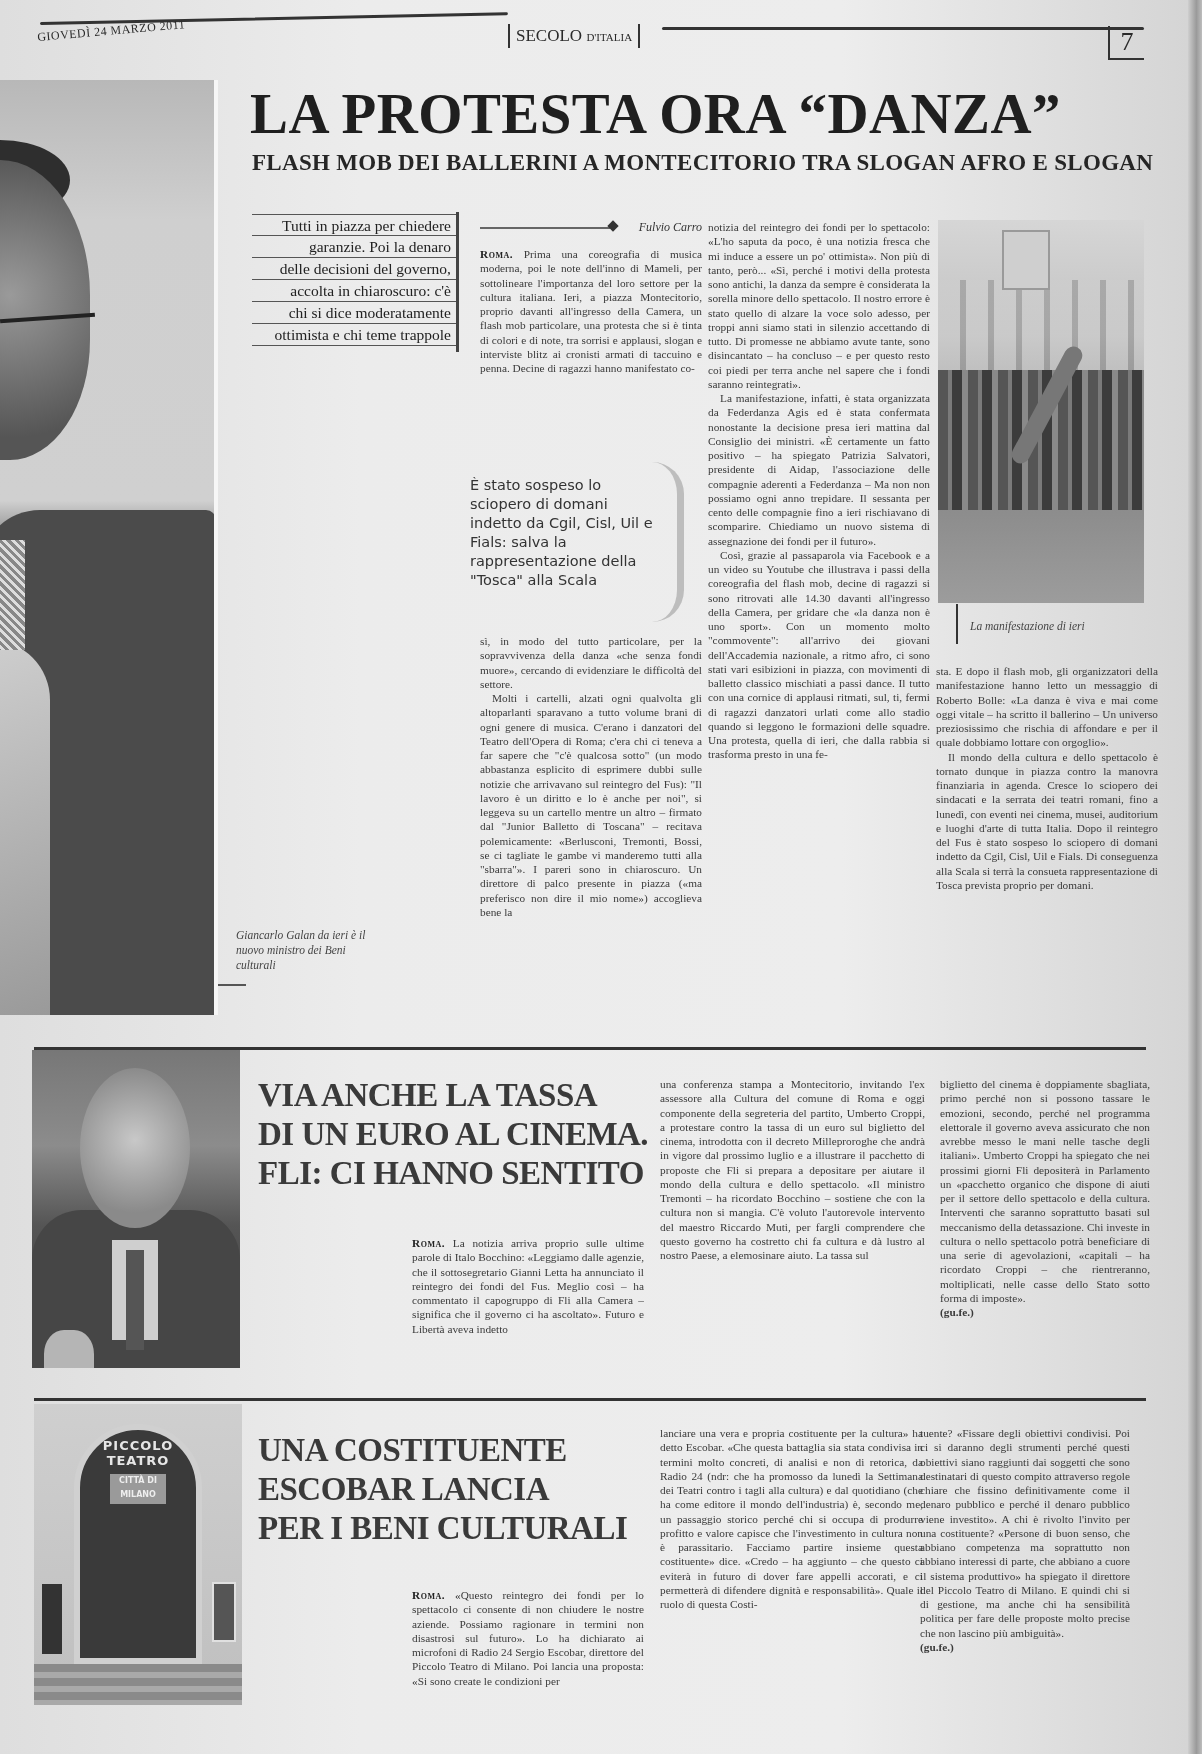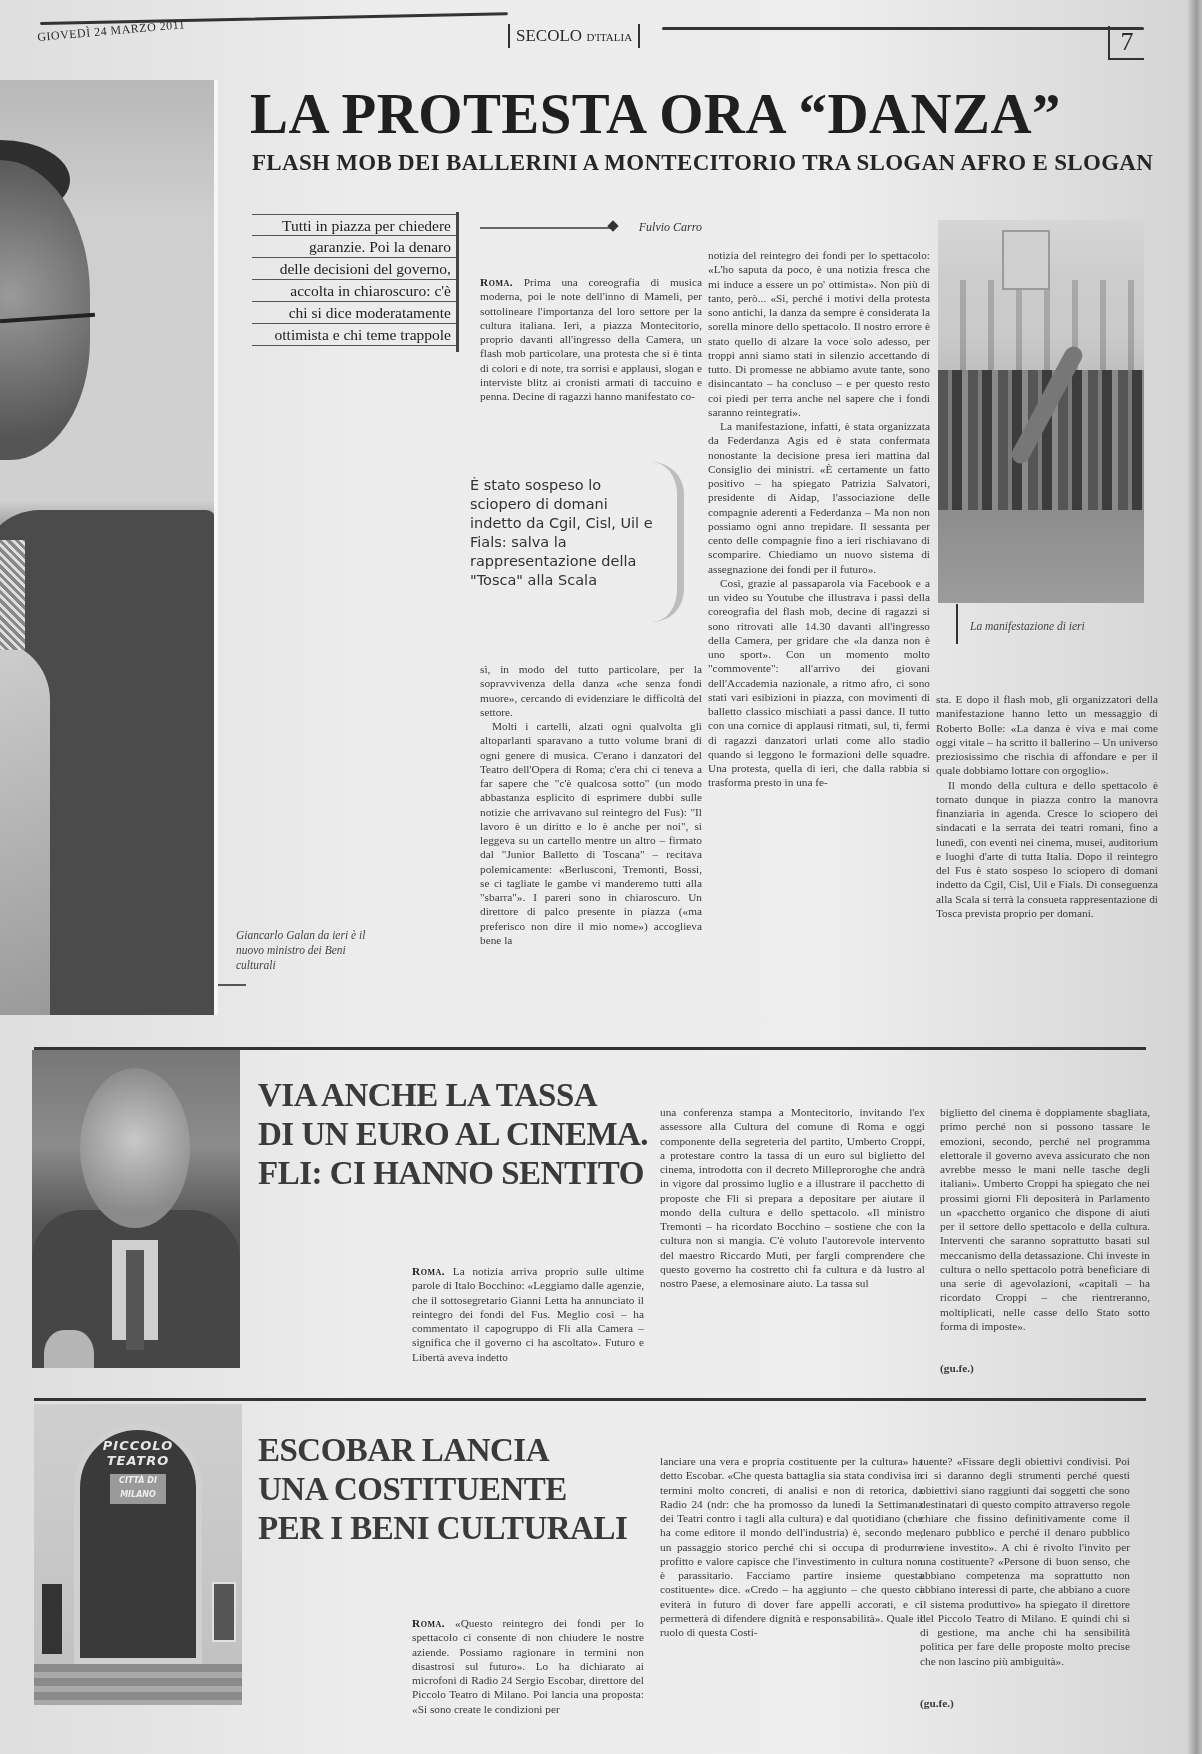--- a/index.html
+++ b/index.html
@@ -58,21 +58,21 @@
   
   .pullbox { position: absolute; left: 252px; top: 214px; width: 205px; }
   .pullbox .line { display: block; text-align: right; font-size: 15.5px; line-height: 21px; height: 22px;
     border-bottom: 1.5px solid #555; padding-right: 6px; white-space: nowrap; color: #222; }
   .pullbox .line:first-child { border-top: 1.5px solid #555; }
   .pullbox-rule { position: absolute; left: 456px; top: 212px; width: 3px; height: 140px; background: #444; }
 
   
   .col { position: absolute; font-size: 11.3px; line-height: 14.25px; text-align: justify; color: #3a3a3a; hyphens: auto; }
   .col p { text-indent: 12px; }
-  .col p.first { text-indent: 0; margin-top: 28px; }
+  .col p.first { text-indent: 0; }
   .dateline { font-variant: small-caps; font-weight: bold; letter-spacing: 0.5px; color: #222; }
 
   .byline { position: absolute; left: 480px; top: 220px; width: 222px; height: 14px; font-style: italic; font-size: 12px; text-align: right; color: #333; }
   .byline-rule { position: absolute; left: 480px; top: 227px; width: 130px; height: 1.5px; background: #666; }
   .byline-diamond { position: absolute; left: 609px; top: 222px; width: 8px; height: 8px; background: #333; transform: rotate(45deg); }
 
   .c1a { left: 480px; top: 247px; width: 222px; }
   .c1b { left: 480px; top: 634px; width: 222px; }
   .c2  { left: 708px; top: 220px; width: 222px; }
   .c3  { left: 936px; top: 664px; width: 222px; }
@@ -109,21 +109,21 @@
   .photo-borghezio .hand { position: absolute; left: 12px; top: 280px; width: 50px; height: 60px; background: #b5b5b5; border-radius: 40% 40% 10% 10%; }
 
   .headline2 { position: absolute; left: 258px; top: 1076px; font-size: 33px; line-height: 39px; color: #3a3a3a; white-space: nowrap; letter-spacing: -0.5px; }
   .a2c1 { left: 412px; top: 1236px; width: 232px; }
   .a2c2 { left: 660px; top: 1077px; width: 265px; }
   .a2c3 { left: 940px; top: 1077px; width: 210px; }
   .sign { text-align: left; font-weight: bold; }
 
   
   .photo-piccolo { left: 34px; top: 1404px; width: 208px; height: 301px;
-    background: linear-gradient(180deg, #cfcfcf 0%, #bfbfbf 100%); font-style: italic; }
+    background: linear-gradient(180deg, #cfcfcf 0%, #bfbfbf 100%); }
   .photo-piccolo .arch { position: absolute; left: 40px; top: 20px; width: 128px; height: 240px; border-radius: 64px 64px 0 0; background: #3a3a3a; border: 6px solid #d0d0d0; }
   .photo-piccolo .sign-text { position: absolute; left: 40px; top: 34px; width: 128px; text-align: center;
     font-family: "DejaVu Sans", sans-serif; font-weight: bold; font-size: 13px; color: #e6e6e6; letter-spacing: 1px; }
   .photo-piccolo .plate { position: absolute; left: 76px; top: 70px; width: 56px; height: 30px; background: #9a9a9a; }
   .photo-piccolo .plate span { display: block; font-size: 8px; text-align: center; color: #eee; font-family: "DejaVu Sans", sans-serif; line-height: 14px; font-weight: bold; }
   .photo-piccolo .steps { position: absolute; left: 0; top: 260px; width: 208px; height: 60px; background: repeating-linear-gradient(180deg, #8a8a8a 0 8px, #a9a9a9 8px 14px); }
   .photo-piccolo .poster-l { position: absolute; left: 8px; top: 180px; width: 20px; height: 70px; background: #333; }
   .photo-piccolo .poster-r { position: absolute; left: 178px; top: 178px; width: 24px; height: 60px; background: #555; border: 2px solid #e0e0e0; }
 
   .headline3 { position: absolute; left: 258px; top: 1431px; font-size: 33px; line-height: 39px; color: #3a3a3a; white-space: nowrap; letter-spacing: -0.5px; }
@@ -239,22 +239,22 @@
     <div class="sign-text">PICCOLO TEATRO</div>
     <div class="plate">
       <span>CITTÀ DI</span>
       <span>MILANO</span>
     </div>
     <div class="poster-l"></div>
     <div class="poster-r"></div>
     <div class="steps"></div>
   </div>
   <h2 class="headline3">
+    <div>UNA COSTITUENTE</div>
     <div>ESCOBAR LANCIA</div>
-    <div>UNA COSTITUENTE</div>
     <div>PER I BENI CULTURALI</div>
   </h2>
   <div class="col a3c1">
     <p class="first"><span class="dateline">Roma.</span> <span>«Questo reintegro dei fondi per lo spettacolo ci consente di non chiudere le nostre aziende. Possiamo ragionare in termini non disastrosi sul futuro». Lo ha dichiarato ai microfoni di Radio 24 Sergio Escobar, direttore del Piccolo Teatro di Milano. Poi lancia una proposta: «Si sono create le condizioni per</span></p>
   </div>
   <div class="col a3c2">
     <p class="first">lanciare una vera e propria costituente per la cultura» ha detto Escobar. «Che questa battaglia sia stata condivisa in termini molto concreti, di analisi e non di retorica, da Radio 24 (ndr: che ha promosso da lunedì la Settimana dei Teatri contro i tagli alla cultura) e dal quotidiano (che ha come editore il mondo dell'industria) è, secondo me, un passaggio storico perché chi si occupa di produrre profitto e valore capisce che l'investimento in cultura non è parassitario. Facciamo partire insieme questa costituente» dice. «Credo – ha aggiunto – che questo ci eviterà in futuro di dover fare appelli accorati, e ci permetterà di difendere dignità e responsabilità». Quale il ruolo di questa Costi-</p>
   </div>
   <div class="col a3c3">
     <p class="first">tuente? «Fissare degli obiettivi condivisi. Poi ci si daranno degli strumenti perché questi obiettivi siano raggiunti dai soggetti che sono destinatari di questo compito attraverso regole chiare che fissino definitivamente come il denaro pubblico e perché il denaro pubblico viene investito». A chi è rivolto l'invito per una costituente? «Persone di buon senso, che abbiano competenza ma soprattutto non abbiano interessi di parte, che abbiano a cuore il sistema produttivo» ha spiegato il direttore del Piccolo Teatro di Milano. E quindi chi si di gestione, ma anche chi ha sensibilità politica per fare delle proposte molto precise che non lascino più ambiguità».</p>

